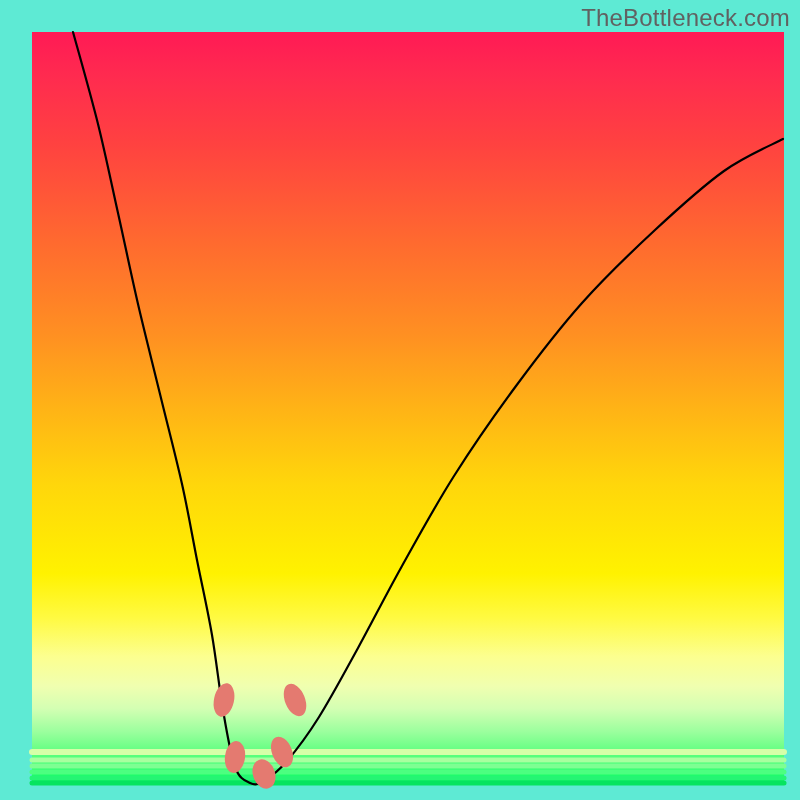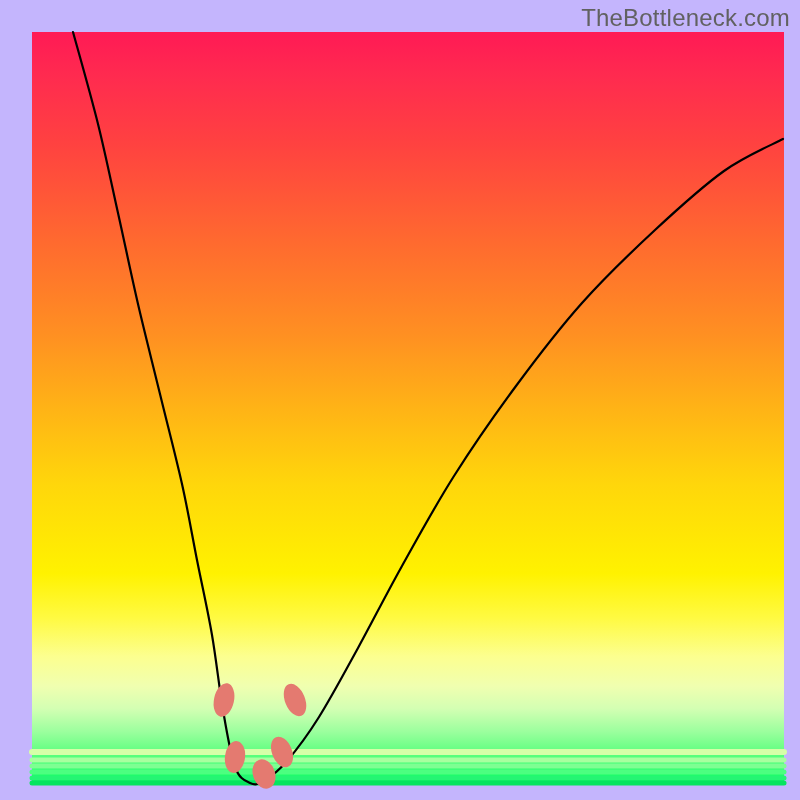--- a/index.html
+++ b/index.html
@@ -8,21 +8,21 @@
     width: 800px;
     height: 800px;
     overflow: hidden;
     background: #000;
     font-family: Arial, Helvetica, sans-serif;
   }
   .frame {
     position: absolute;
     left: 0; top: 0;
     width: 800px; height: 800px;
-    background: #c4b5fd;
+    background: #5eead4;
   }
   .plot-area {
     position: absolute;
     left: 32px;
     top: 32px;
     width: 752px;
     height: 752px;
     
     background: linear-gradient(to bottom,
       #ff1a55 0%,

